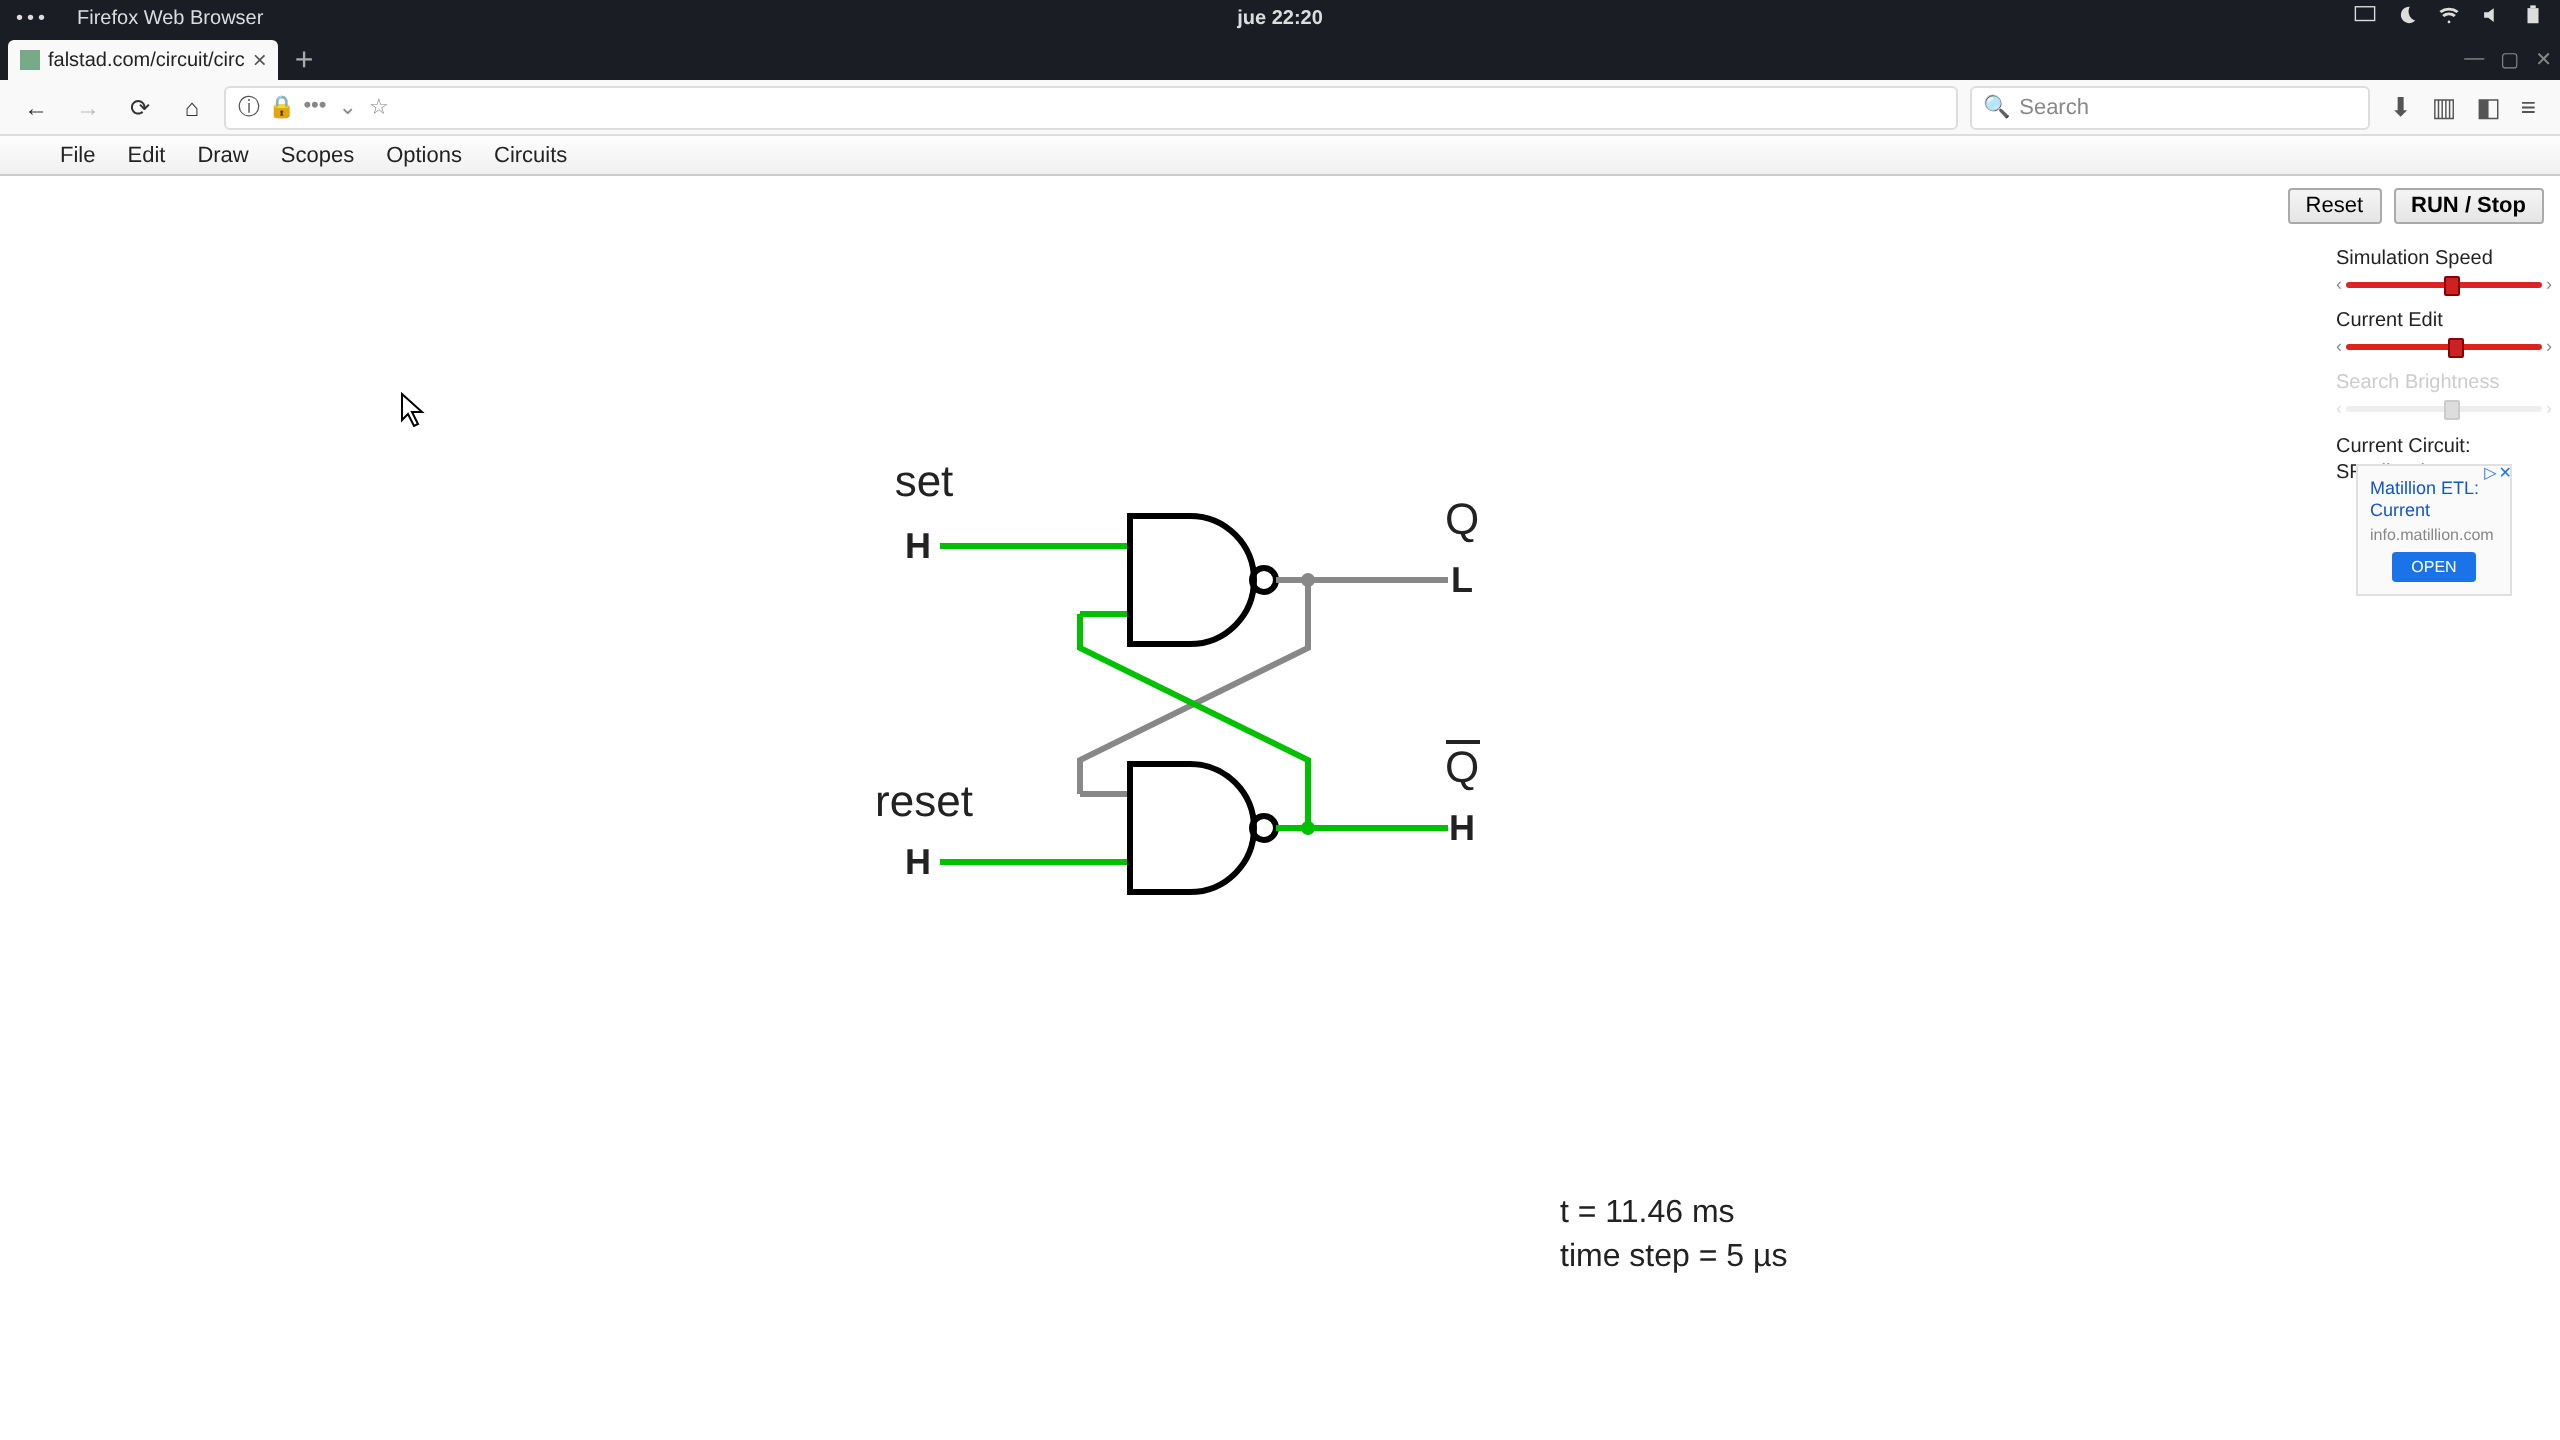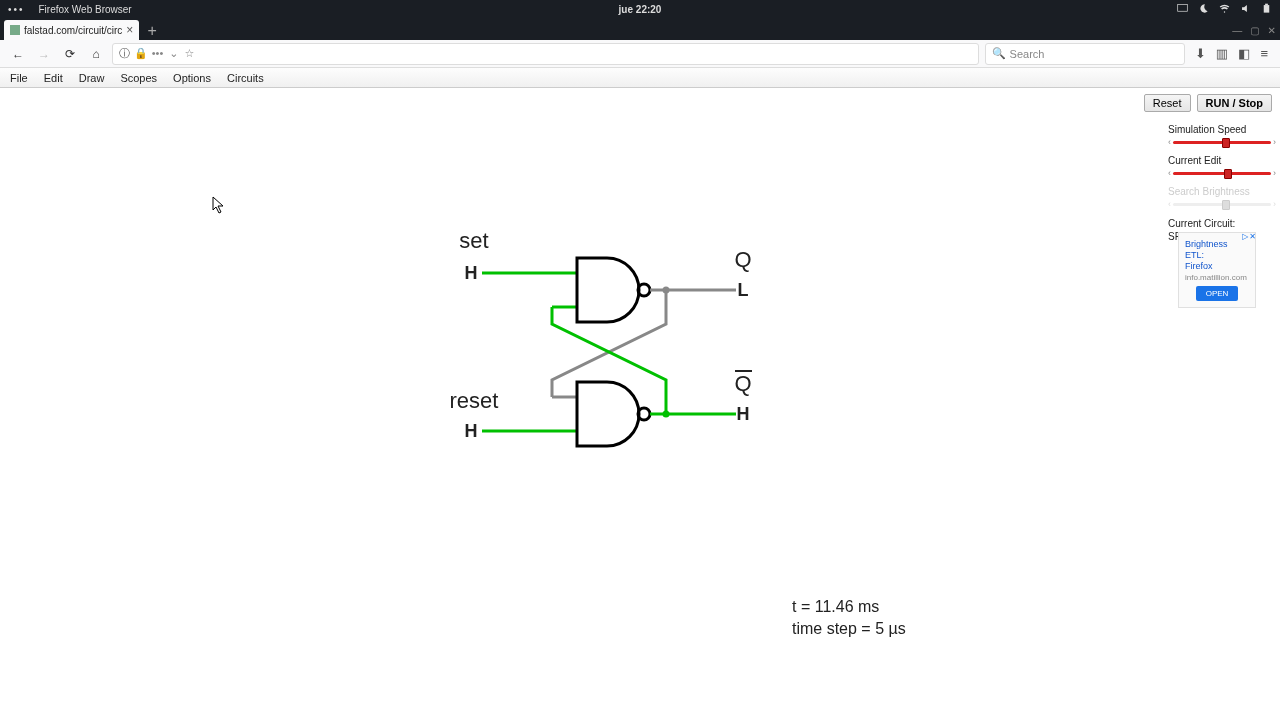--- a/index.html
+++ b/index.html
@@ -27,25 +27,25 @@
 .navbtn.disabled { color: #bbb; }
 .url-field { flex: 1; height: 22px; border: 1px solid #ddd; border-radius: 3px; display: flex; align-items: center; padding: 0 6px; font-size: 11px; color: #555; gap: 4px; background: #fff; }
 .url-field .lock { color: #4a4; }
 .url-field .url-text { flex: 1; }
 .url-field .right-icons { display: flex; gap: 6px; color: #888; }
 .search-field { width: 200px; height: 22px; border: 1px solid #ddd; border-radius: 3px; display: flex; align-items: center; padding: 0 6px; font-size: 11px; color: #888; gap: 4px; background: #fff; }
 .toolbar-icons { display: flex; gap: 10px; color: #555; font-size: 13px; padding: 0 4px; }
 .toolbar-icons span { cursor: pointer; }
 
 
-.appmenu { height: 20px; background: linear-gradient(#fdfdfd, #f0f0f0); border-bottom: 1px solid #ccc; display: flex; align-items: center; font-size: 11px; color: #222; padding-left: 2px; }
+.appmenu { height: 20px; background: linear-gradient(#fdfdfd, #f0f0f0); border-bottom: 1px solid #ccc; display: flex; align-items: center; font-size: 11px; color: #222; padding-left: 22px; }
 .appmenu .item { padding: 0 8px; cursor: pointer; }
 
 
-.main { position: relative; height: 548px; background: #fff; margin-left: 12px; }
+.main { position: relative; height: 548px; background: #fff; }
 
 
 .simctl { position: absolute; top: 6px; right: 8px; display: flex; gap: 6px; }
 .simctl button { font-size: 11px; padding: 2px 8px; border: 1px solid #aaa; background: linear-gradient(#f5f5f5,#e5e5e5); border-radius: 2px; cursor: pointer; }
 .simctl button.run { font-weight: bold; }
 
 
 .rpanel { position: absolute; top: 36px; right: 4px; width: 108px; font-size: 10px; color: #222; }
 .slider-group { margin-bottom: 8px; }
 .slider-label { margin-bottom: 2px; }
@@ -200,21 +200,21 @@
       <div>SR Flip-Flop</div>
     </div>
   </div>
 
   <div class="adbox">
     <div class="ad-choices">
       <span>▷</span>
       <span>✕</span>
     </div>
     <div class="ad-title">
-      <span>Brightness ETL:</span><br><span>Firefox</span>
+      <span>Matillion ETL:</span><br><span>Current</span>
     </div>
     <div class="ad-url">info.matillion.com</div>
     <button class="ad-btn">OPEN</button>
   </div>
 
   <svg class="circuit-svg" width="900" height="500">
 
     <g stroke-width="3" fill="none">
 
       <line x1="470" y1="185" x2="565" y2="185" stroke="#00c000"></line>

